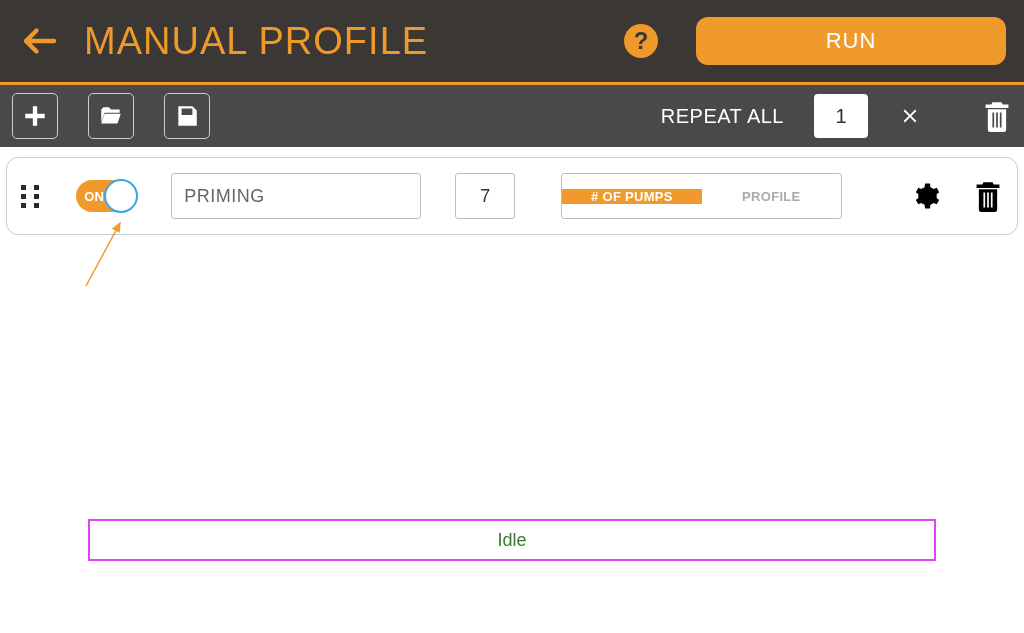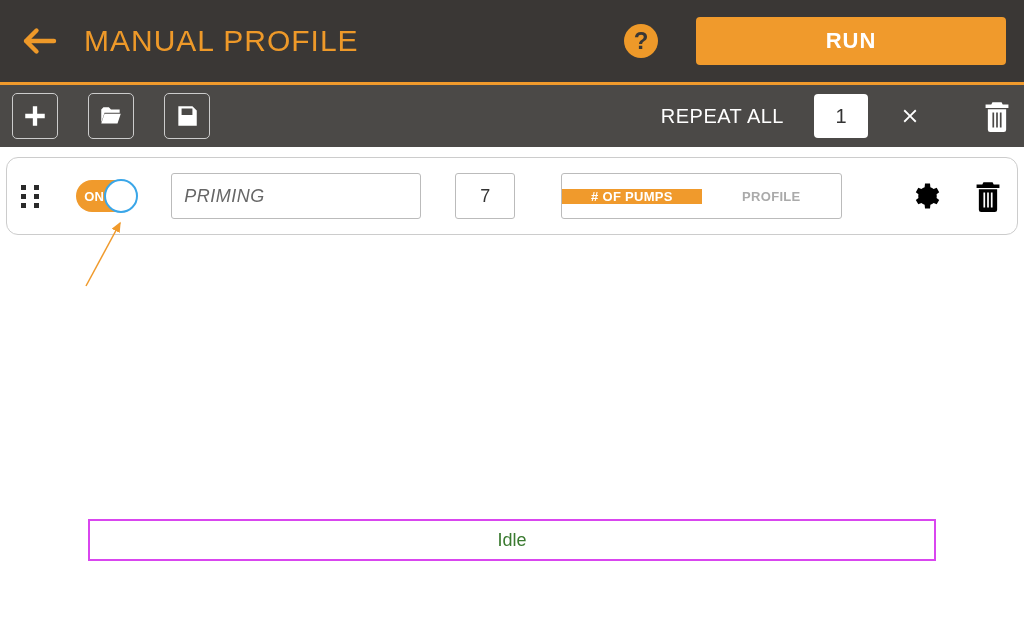--- a/index.html
+++ b/index.html
@@ -26,21 +26,21 @@
       width: 44px;
       height: 44px;
       display: flex;
       align-items: center;
       justify-content: center;
       cursor: pointer;
     }
     .back-arrow svg { width: 42px; height: 42px; }
     .title {
       color: #ee9929;
-      font-size: 30px;
+      font-size: 38px;
       font-weight: 500;
       letter-spacing: 1px;
       flex: 1;
     }
     .help-icon {
       width: 34px;
       height: 34px;
       background: #ee9929;
       border-radius: 50%;
       display: flex;
@@ -50,25 +50,25 @@
       font-size: 24px;
       font-weight: bold;
       cursor: pointer;
       margin-right: 16px;
     }
     .run-btn {
       background: #f09a2c;
       border: none;
       color: #fff;
       font-size: 22px;
-      font-weight: 700;
+      font-weight: 400;
       letter-spacing: 1px;
       width: 310px;
       height: 48px;
-      border-radius: 4px;
+      border-radius: 12px;
       cursor: pointer;
     }
     .header-divider {
       height: 3px;
       background: #f09a2c;
     }
     .toolbar {
       height: 62px;
       background: #4b4947;
       display: flex;
@@ -169,21 +169,20 @@
     }
     .name-input {
       width: 250px;
       height: 46px;
       border: 1px solid #bbb;
       border-radius: 3px;
       padding: 0 12px;
       font-size: 18px;
       color: #666;
       letter-spacing: 0.5px;
-      font-style: italic;
     }
     .value-input {
       width: 60px;
       height: 46px;
       border: 1px solid #bbb;
       border-radius: 3px;
       text-align: center;
       font-size: 18px;
       color: #333;
     }

